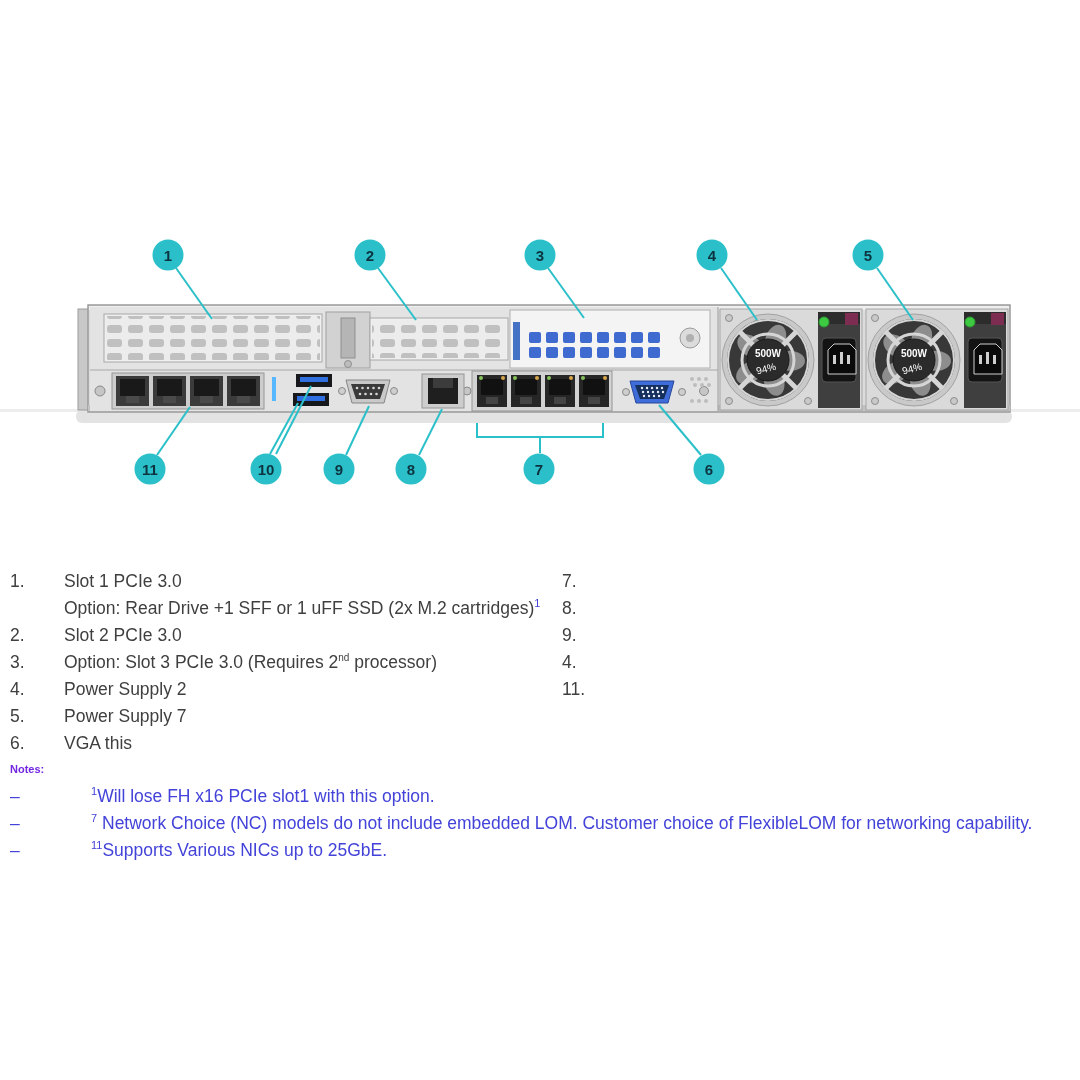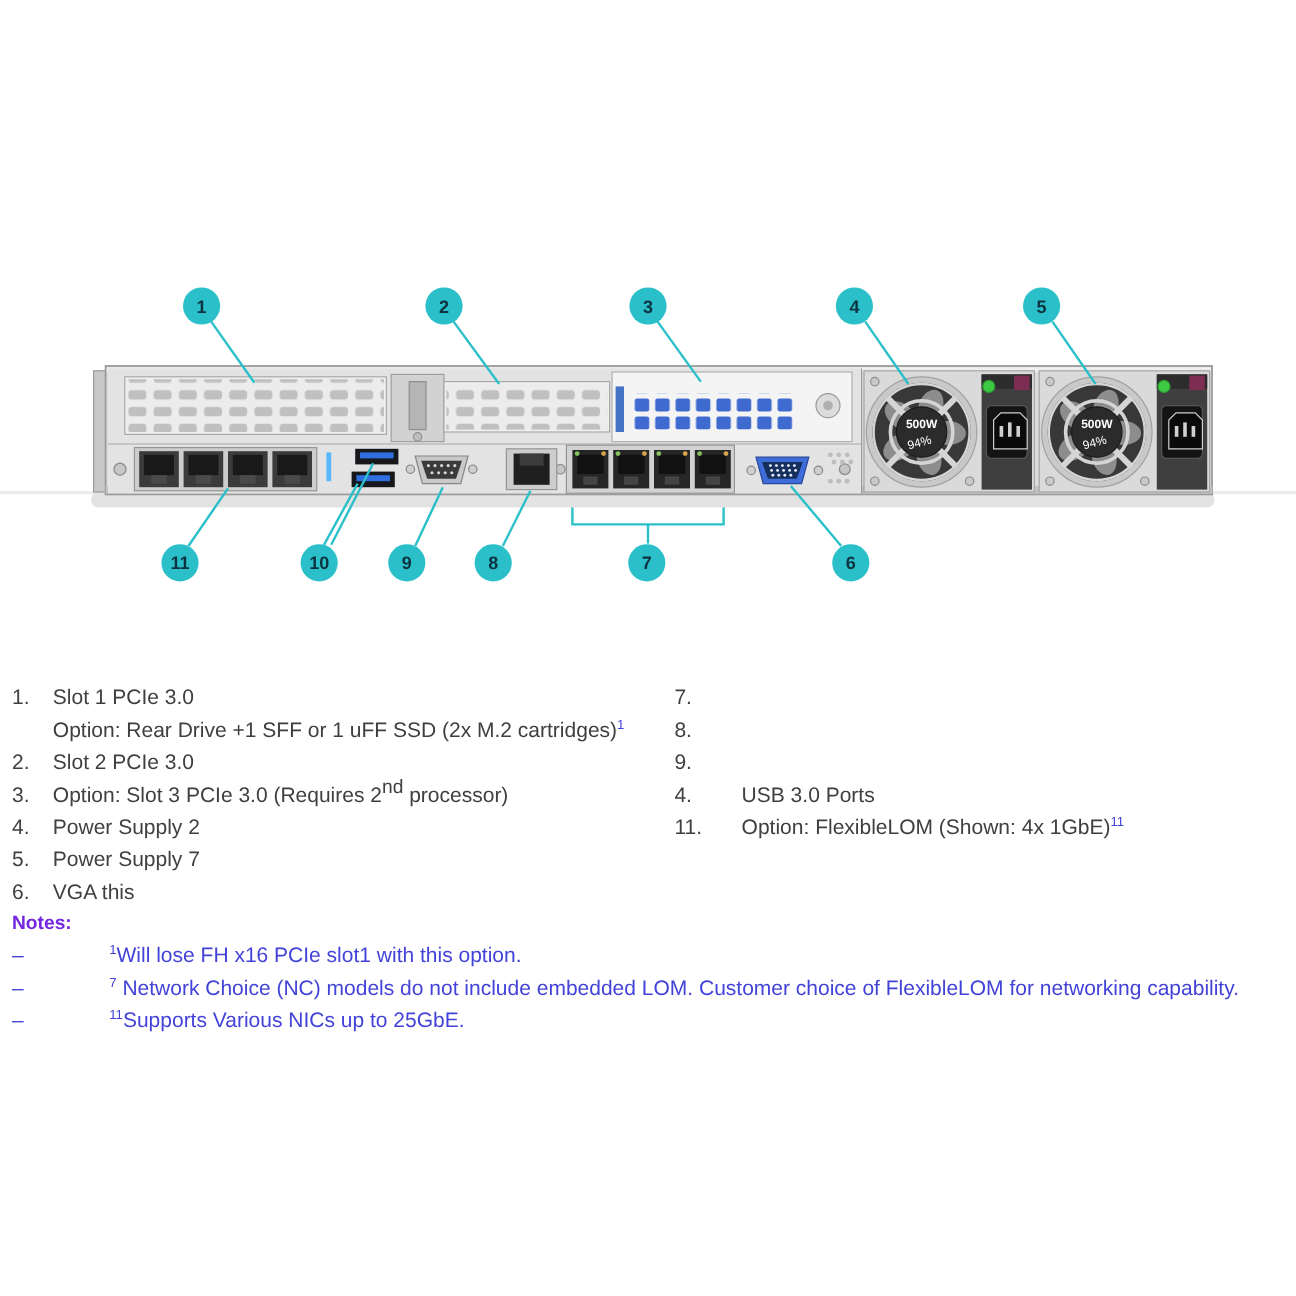--- a/index.html
+++ b/index.html
@@ -8,27 +8,27 @@
     font-family:"Liberation Sans", sans-serif; overflow:hidden;
   }
   .diagram-svg { position:absolute; top:0; left:0; }
   svg text { font-family:"Liberation Sans", sans-serif; }
 
   .legend-left  { position:absolute; left:10px;  top:568px; width:548px; }
   .legend-right { position:absolute; left:562px; top:568px; width:512px; }
   .legend-row { display:flex; font-size:17.5px; color:#3f3f3f; line-height:27px; }
   .legend-row .num { flex:0 0 34px; }
   .legend-right .legend-row .num { flex:0 0 56px; }
-  .legend-row .txt { flex:1; }
+  .legend-row .txt { flex:1;margin-left:20px; }
 
   sup.ref   { color:#4343d9; font-size:11px; line-height:0; }
-  sup.plain { font-size:16px; line-height:0; }
+  sup.plain { font-size:10px; line-height:0; }
 
   .notes { position:absolute; left:10px; top:756px; width:1062px; }
-  .notes-header { font-weight:bold; color:#7326e0; font-size:16px; line-height:27px; }
+  .notes-header { font-weight:bold; color:#7326e0; font-size:11px; line-height:27px; }
   .note-row { display:flex; color:#4343d9; font-size:17.5px; line-height:27px; }
   .note-row .dash { flex:0 0 34px; }
   .note-row .ntxt { flex:1; white-space:nowrap;margin-left:47px; }
 </style>
 </head>
 <body>
 
 <div class="canvas">
 
   <svg class="diagram-svg" width="1080" height="530" viewBox="0 0 1080 530">
@@ -309,27 +309,23 @@
       <span class="num">7.</span>
     </div>
     <div class="legend-row">
       <span class="num">8.</span>
     </div>
     <div class="legend-row">
       <span class="num">9.</span>
     </div>
     <div class="legend-row">
       <span class="num">4.</span>
-      <span class="txt">USB 3.0 Ports</span>
     </div>
     <div class="legend-row">
       <span class="num">11.</span>
-      <span class="txt">
-        <span>Option: FlexibleLOM (Shown: 4x 1GbE)</span><sup class="ref">11</sup>
-      </span>
     </div>
   </div>
 
   <div class="notes">
     <div class="notes-header">Notes:</div>
     <div class="note-row">
       <span class="dash">–</span>
       <span class="ntxt"><sup class="ref">1</sup><span>Will lose FH x16 PCIe slot1 with this option.</span></span>
     </div>
     <div class="note-row">

